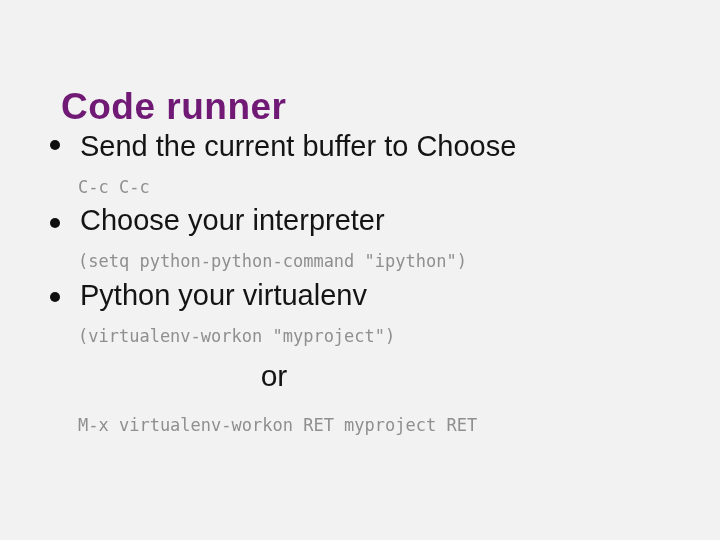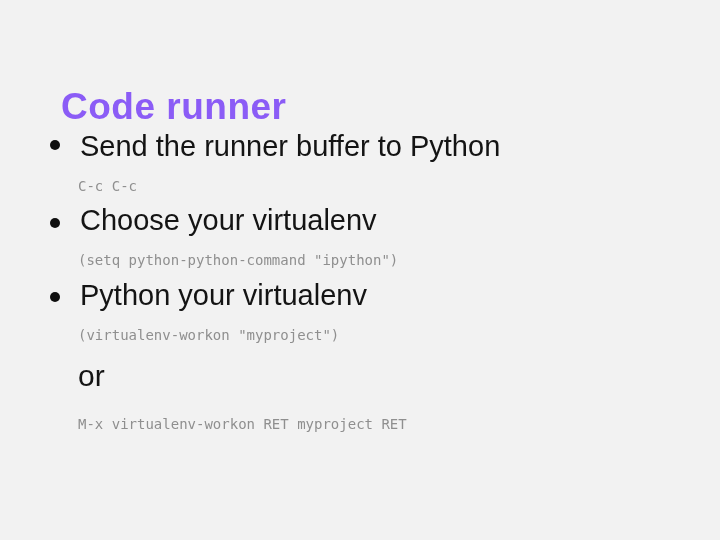--- a/index.html
+++ b/index.html
@@ -14,46 +14,46 @@
     height: 540px;
     background: #f2f2f2;
     overflow: hidden;
   }
   .abs { position: absolute; line-height: 1; white-space: pre; }
   .title {
     left: 61px;
     top: 63px;
     font-size: 37px;
     font-weight: bold;
-    color: #8b5cf6;
+    color: #701a75;
     letter-spacing: 0.5px;
   }
   .bullet-dot {
     position: absolute;
     left: 50px;
     width: 10px;
     height: 10px;
     border-radius: 50%;
     background: #0f0f0f;
   }
   .bullet-label {
     left: 80px;
     font-size: 29px;
     color: #141414;
   }
   .code-line {
     left: 78px;
     font-family: "DejaVu Sans Mono", monospace;
-    font-size: 14px;
+    font-size: 17px;
     color: #8f8f8f;
   }
   .or-line {
     left: 78px;
     width: 392px;
-    text-align: left;
+    text-align: center;
     font-size: 30px;
     color: #141414;
   }
   .dot1 { top: 140px; }
   .dot2 { top: 218px; }
   .dot3 { top: 292px; }
   .lbl1 { top: 132px; }
   .lbl2 { top: 206px; }
   .lbl3 { top: 281px; }
   .code1 { top: 179px; }
@@ -63,25 +63,25 @@
   .code4 { top: 405px; margin-top: 12px; }
 </style>
 </head>
 <body>
 
 <div class="slide">
 
   <h1 class="abs title">Code runner</h1>
 
   <span class="bullet-dot dot1"></span>
-  <div class="abs bullet-label lbl1">Send the runner buffer to Python</div>
+  <div class="abs bullet-label lbl1">Send the current buffer to Choose</div>
   <div class="abs code-line code1">C-c C-c</div>
 
   <span class="bullet-dot dot2"></span>
-  <div class="abs bullet-label lbl2">Choose your virtualenv</div>
+  <div class="abs bullet-label lbl2">Choose your interpreter</div>
   <div class="abs code-line code2">(setq python-python-command "ipython")</div>
 
   <span class="bullet-dot dot3"></span>
   <div class="abs bullet-label lbl3">Python your virtualenv</div>
   <div class="abs code-line code3">(virtualenv-workon "myproject")</div>
   <div class="abs or-line or1">or</div>
   <div class="abs code-line code4">M-x virtualenv-workon RET myproject RET</div>
 
 </div>
 

